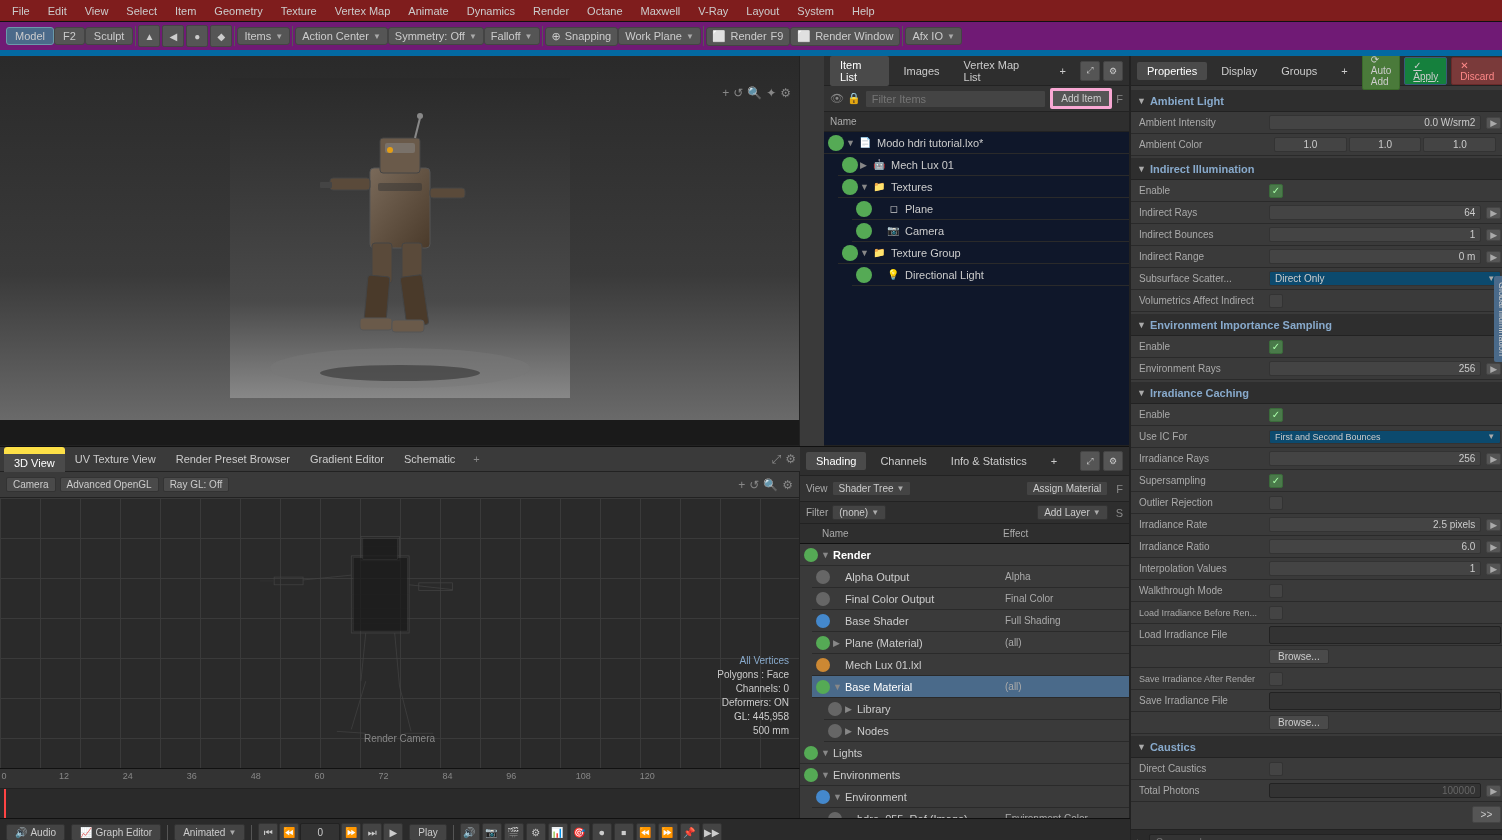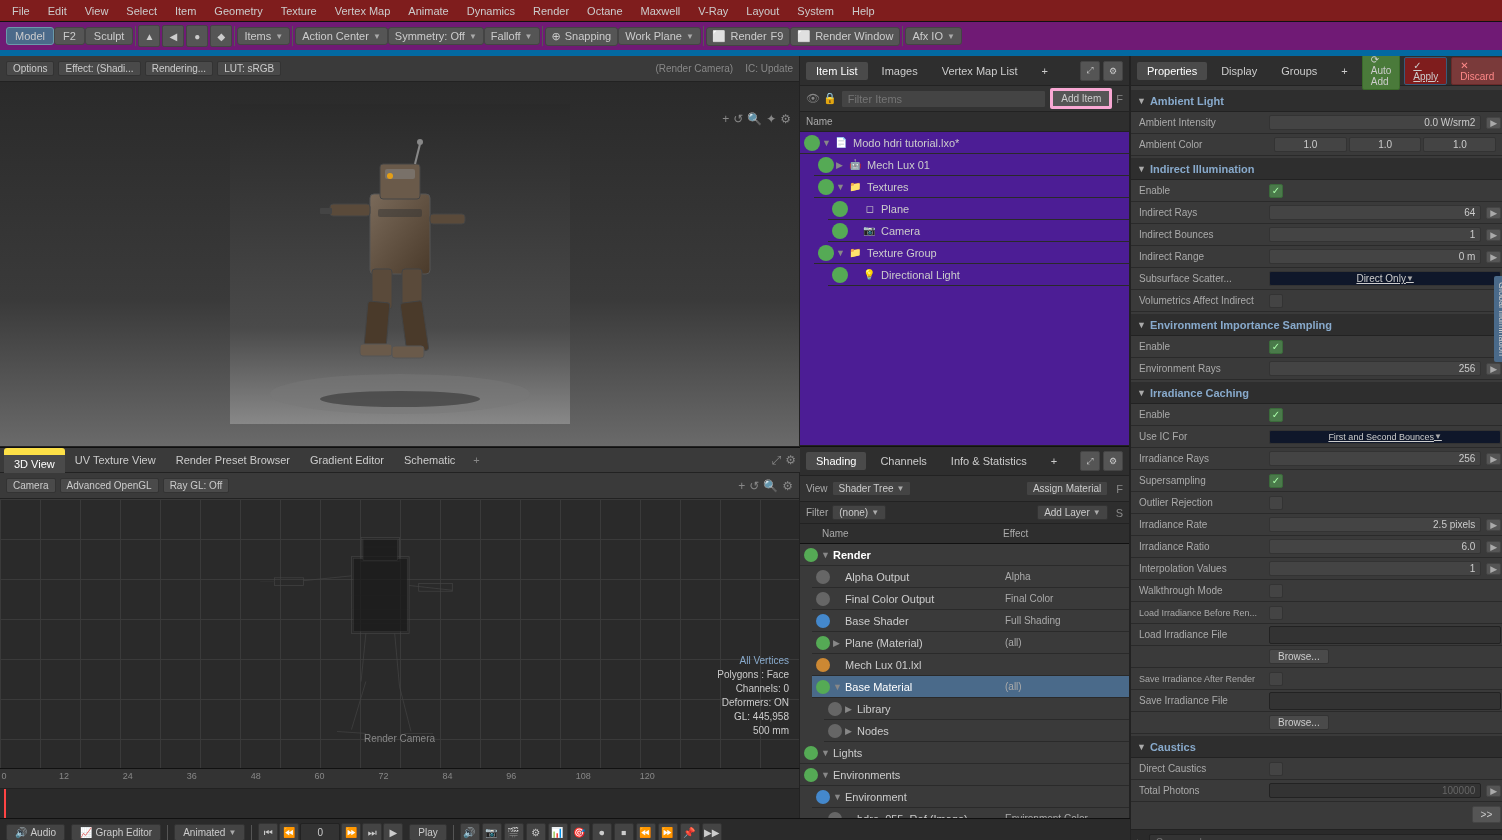--- a/index.html
+++ b/index.html
@@ -48,21 +48,21 @@
     .render-camera-label { position: absolute; bottom: 24px; left: 50%; transform: translateX(-50%); color: #888; font-size: 10px; }
 
     
     #timeline { height: 50px; background: #2a2a2a; border-top: 1px solid #111; border-right: 1px solid #222; position: relative; overflow: hidden; }
     #timeline-numbers { height: 20px; background: #333; border-bottom: 1px solid #222; position: relative; display: flex; align-items: center; padding: 0 4px; }
     .timeline-num { position: absolute; top: 2px; font-size: 9px; color: #888; transform: translateX(-50%); }
     #timeline-track { height: 30px; background: #2a2a2a; position: relative; }
     #timeline-cursor { position: absolute; top: 0; width: 2px; background: #ff4444; height: 100%; left: 4px; }
 
     
-    #item-list-panel { flex: 0 0 390px; background: #4c1d95; border-bottom: 1px solid #222; }
+    #item-list-panel { flex: 0 0 390px; background: #0f172a; border-bottom: 1px solid #222; margin-left: 24px; }
     #item-list-header { display: flex; align-items: center; background: #2e2e2e; height: 30px; padding: 0 6px; gap: 4px; border-bottom: 1px solid #222; }
     .panel-tab { padding: 3px 10px; color: #ccc; cursor: pointer; font-size: 11px; border-radius: 2px; }
     .panel-tab.active { background: #4a4a4a; color: #fff; }
     .panel-icon-btn { width: 20px; height: 20px; background: #555; border: 1px solid #444; border-radius: 2px; display: flex; align-items: center; justify-content: center; cursor: pointer; font-size: 9px; margin-left: auto; }
     #item-list-filter { display: flex; align-items: center; height: 26px; padding: 0 6px; gap: 4px; background: #333; border-bottom: 1px solid #222; }
     .filter-input { background: #444; border: 1px solid #333; color: #ccc; padding: 2px 6px; border-radius: 2px; font-size: 11px; flex: 1; }
     .add-item-btn { background: #555; border: 3px solid #f9a8d4; color: #ccc; padding: 2px 8px; border-radius: 2px; cursor: pointer; font-size: 10px; flex: 0 0 auto; }
     #item-list-table-header { display: flex; align-items: center; height: 20px; padding: 0 6px; background: #2e2e2e; border-bottom: 1px solid #222; }
     .col-name { flex: 1; color: #aaa; font-size: 10px; }
     #item-list-content { height: calc(390px - 76px - 6px); overflow-y: auto; }
@@ -97,34 +97,34 @@
     .shader-expand { width: 12px; flex-shrink: 0; color: #888; font-size: 9px; cursor: pointer; }
     .s-indent-1 { margin-left: 12px; }
     .s-indent-2 { margin-left: 24px; }
 
     
     #properties-panel { flex: 0 0 295px; background: #3a3a3a; border-left: 1px solid #222; display: flex; flex-direction: column; overflow: hidden; }
     #prop-header { display: flex; align-items: center; background: #2e2e2e; height: 30px; padding: 0 6px; gap: 4px; border-bottom: 1px solid #222; }
     .prop-tab { padding: 3px 10px; color: #ccc; cursor: pointer; font-size: 11px; border-radius: 2px; }
     .prop-tab.active { background: #4a4a4a; color: #fff; }
     .prop-action-btn { background: #4a7a3a; border: 1px solid #3a6a2a; color: #ccc; padding: 2px 8px; border-radius: 2px; cursor: pointer; font-size: 10px; }
-    .prop-action-btn.apply { background: #7f1d1d; border-color: #3a5a7a; text-decoration: underline; }
+    .prop-action-btn.apply { background: #15803d; border-color: #3a5a7a; text-decoration: underline; }
     .prop-action-btn.discard { background: #7a3a3a; border-color: #6a2a2a; color: #ff8888; }
     #prop-content { flex: 1; overflow-y: auto; padding: 4px 0; }
     .prop-section { margin-bottom: 2px; }
     .prop-section-header { display: flex; align-items: center; height: 22px; padding: 0 6px; background: #2e2e2e; color: #88aacc; font-size: 11px; font-weight: bold; cursor: pointer; border-bottom: 1px solid #222; }
     .prop-section-header .expand { color: #aaa; margin-right: 4px; font-size: 9px; }
     .prop-row { display: flex; align-items: center; height: 22px; padding: 0 8px; border-bottom: 1px solid #2a2a2a; }
     .prop-label { flex: 0 0 130px; color: #aaa; font-size: 10px; overflow: hidden; text-overflow: ellipsis; white-space: nowrap; }
     .prop-value { flex: 1; background: #444; border: 1px solid #333; color: #ccc; padding: 1px 5px; border-radius: 2px; font-size: 10px; display: flex; align-items: center; justify-content: flex-end; position: relative; }
     .prop-value.multivalue { display: flex; gap: 2px; background: transparent; border: none; }
     .prop-value-item { flex: 1; background: #444; border: 1px solid #333; color: #ccc; padding: 1px 4px; border-radius: 2px; font-size: 10px; text-align: center; }
     .prop-checkbox { width: 14px; height: 14px; background: #4a7a4a; border: 1px solid #3a6a3a; display: flex; align-items: center; justify-content: center; color: #aaffaa; font-size: 10px; cursor: pointer; border-radius: 2px; }
     .prop-checkbox.unchecked { background: #444; border-color: #333; color: transparent; }
-    .prop-dropdown-val { flex: 1; background: #0f172a; border: 1px solid #333; color: #ccc; padding: 1px 5px; border-radius: 2px; font-size: 10px; display: flex; align-items: center; justify-content: center; text-decoration: underline; }
+    .prop-dropdown-val { flex: 1; background: #0c4a6e; border: 1px solid #333; color: #ccc; padding: 1px 5px; border-radius: 2px; font-size: 10px; display: flex; align-items: center; justify-content: space-between; }
     .prop-slider-container { flex: 1; display: flex; align-items: center; gap: 3px; }
     .prop-slider-val { background: #444; border: 1px solid #333; color: #ccc; padding: 1px 5px; border-radius: 2px; font-size: 10px; text-align: right; flex: 1; }
     .prop-right-arrow { margin-left: 2px; color: #aaa; font-size: 9px; cursor: pointer; background: #555; border: 1px solid #444; padding: 0 3px; border-radius: 2px; }
 
     
     #bottom-bar { display: flex; align-items: center; background: #2a2a2a; height: 28px; border-top: 1px solid #111; padding: 0 6px; gap: 6px; }
     .bb-btn { background: #444; border: 1px solid #333; color: #ccc; padding: 2px 8px; border-radius: 2px; cursor: pointer; font-size: 10px; display: flex; align-items: center; gap: 3px; }
     .bb-sep { width: 1px; height: 16px; background: #555; }
     .bb-icon { width: 20px; height: 20px; background: #444; border: 1px solid #333; border-radius: 2px; display: flex; align-items: center; justify-content: center; cursor: pointer; font-size: 10px; }
     .bb-input { background: #333; border: 1px solid #222; color: #ccc; width: 40px; text-align: center; padding: 1px 4px; border-radius: 2px; font-size: 10px; }
@@ -216,28 +216,20 @@
     <span>Afx IO</span>
     <span class="caret">▼</span>
   </div>
 </div>
 
 <div id="main">
 
   <div id="viewport-area">
 
     <div id="top-viewport">
-      <div id="top-viewport-toolbar">
-        <div class="vp-btn">Options</div>
-        <div class="vp-btn">Effect: (Shadi...</div>
-        <div class="vp-btn">Rendering...</div>
-        <div class="vp-btn">LUT: sRGB</div>
-        <span style="margin-left:auto;color:#888;font-size:10px;">(Render Camera)</span>
-        <span style="color:#888;font-size:10px;margin-left:8px;">IC: Update</span>
-      </div>
       <div id="viewport-image">
 
         <svg class="robot-svg" viewBox="0 0 340 320">
 
           <defs>
             <linearGradient id="bgGrad" x1="0" y1="0" x2="0" y2="1">
               <stop offset="0%" stop-color="#2a2a2a"></stop>
               <stop offset="70%" stop-color="#4a4a4a"></stop>
               <stop offset="100%" stop-color="#888"></stop>
             </linearGradient>

